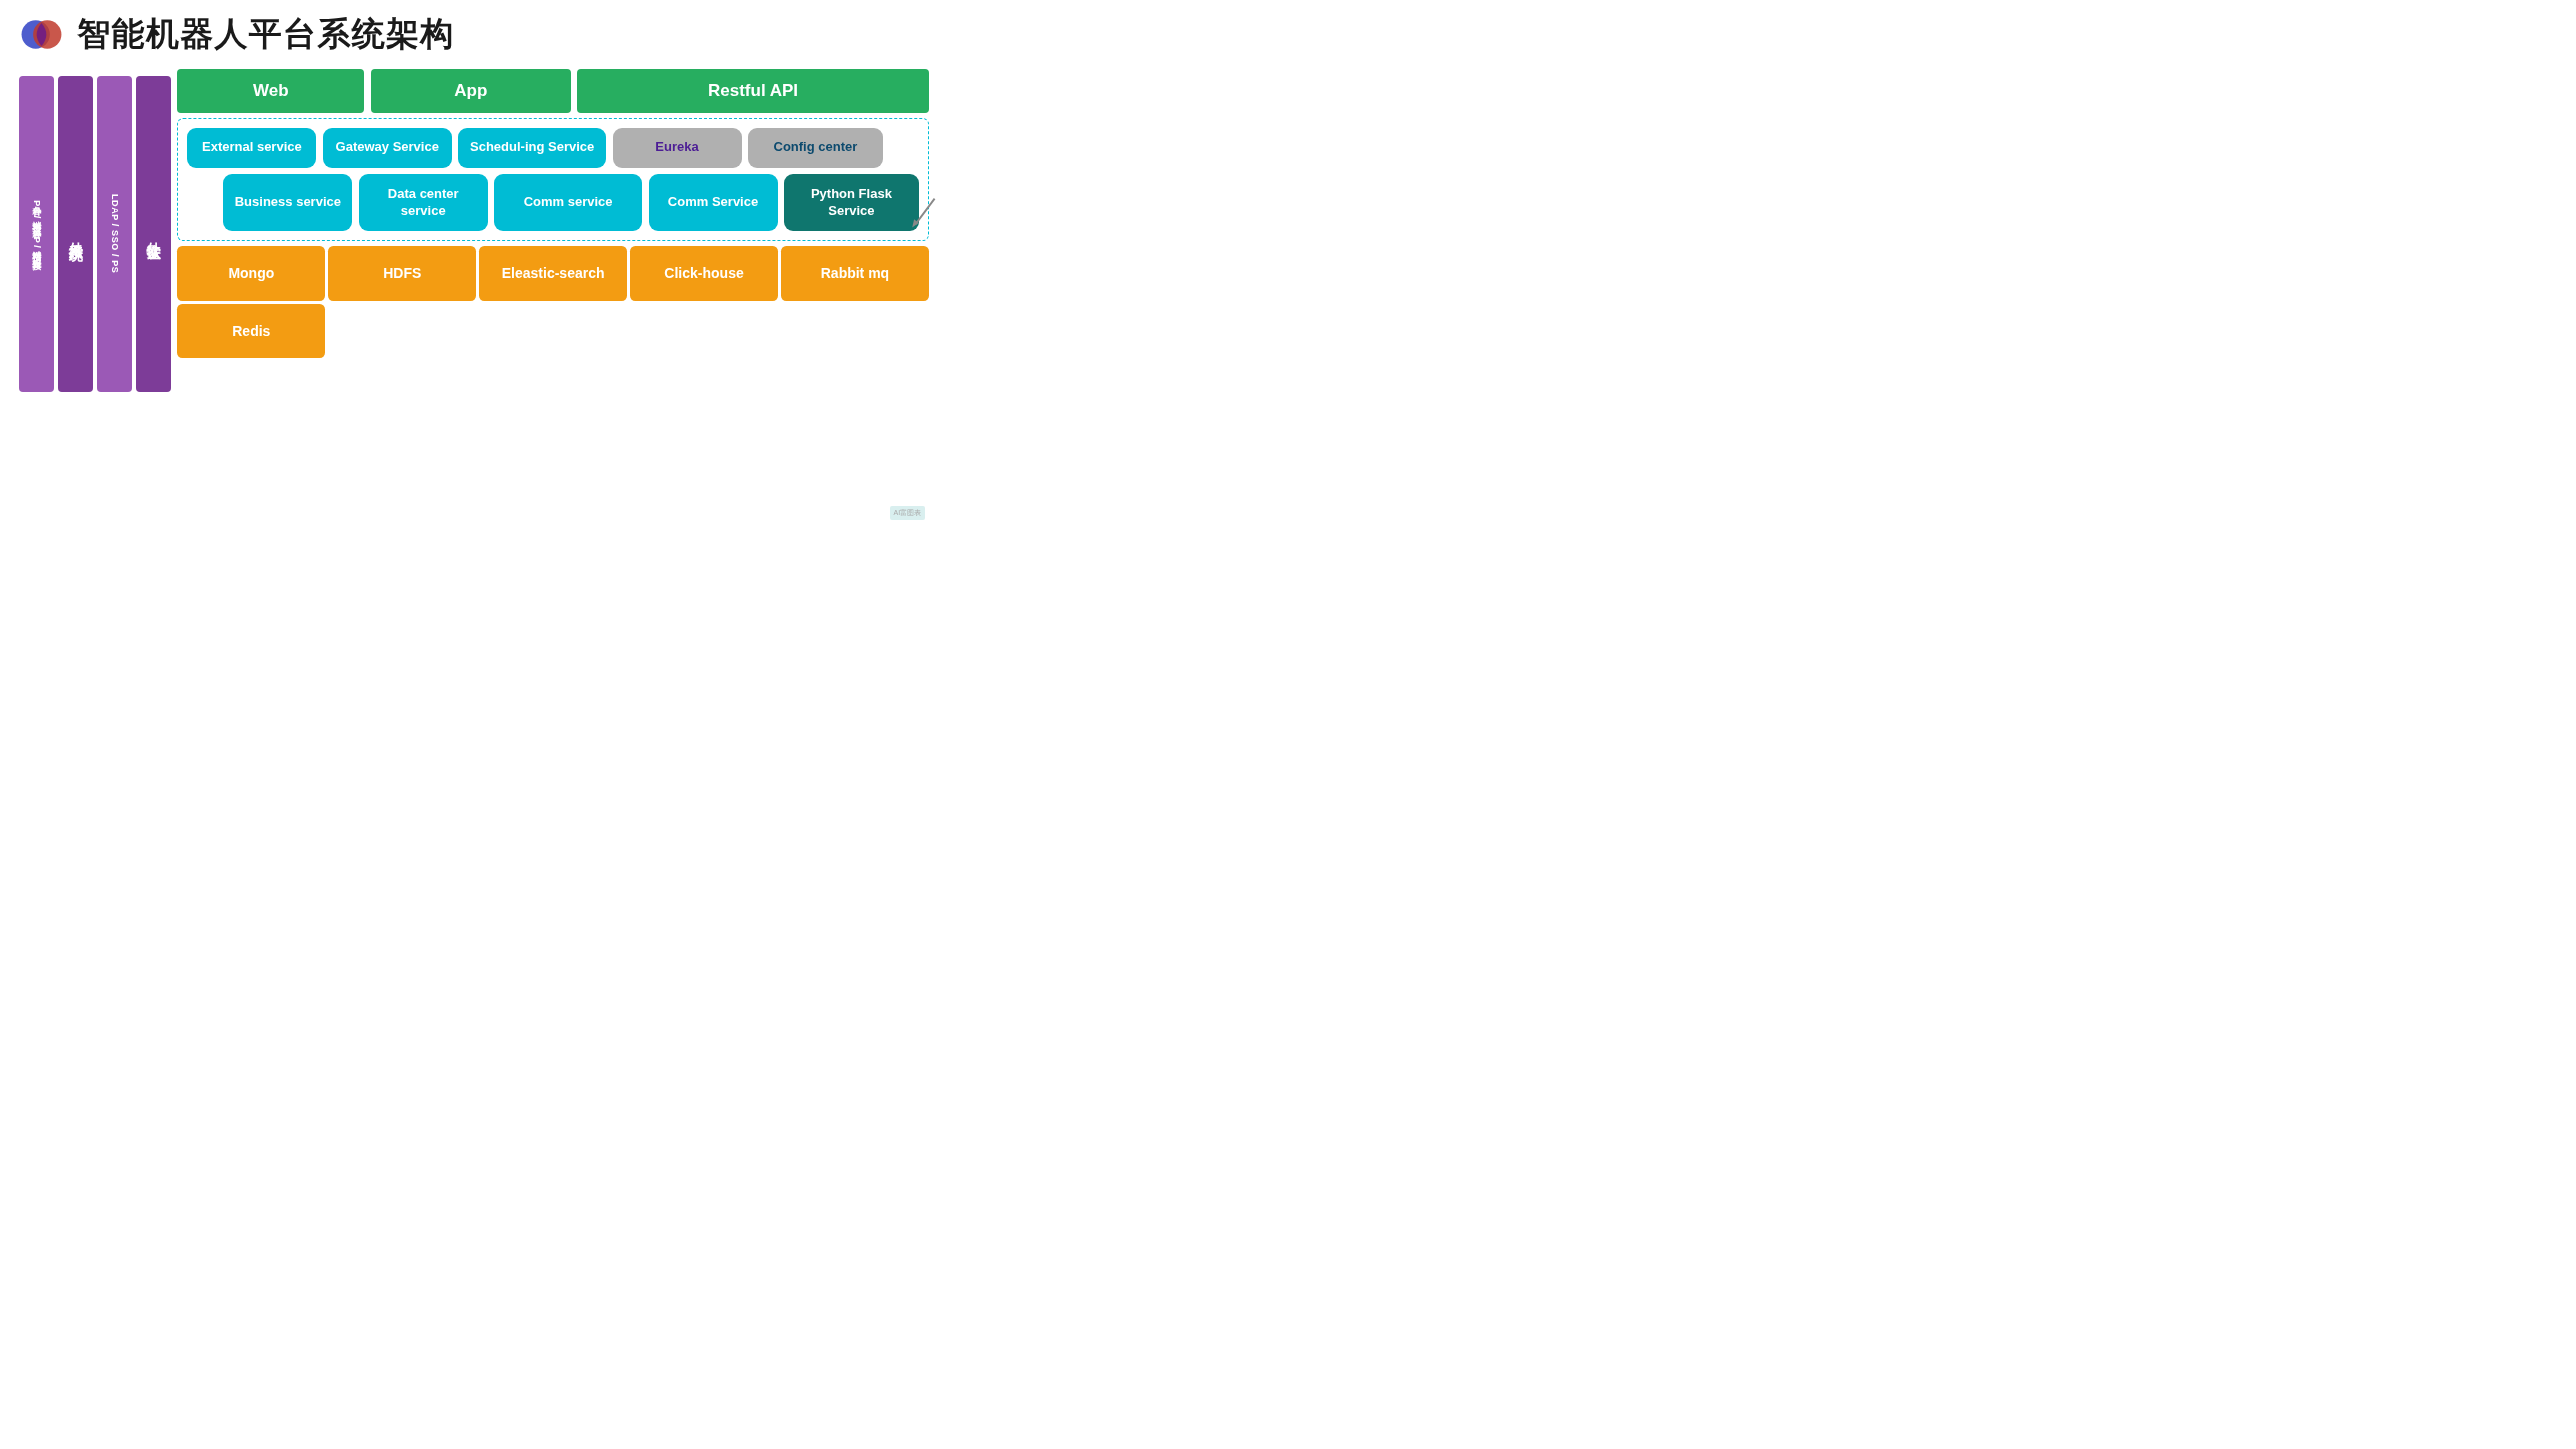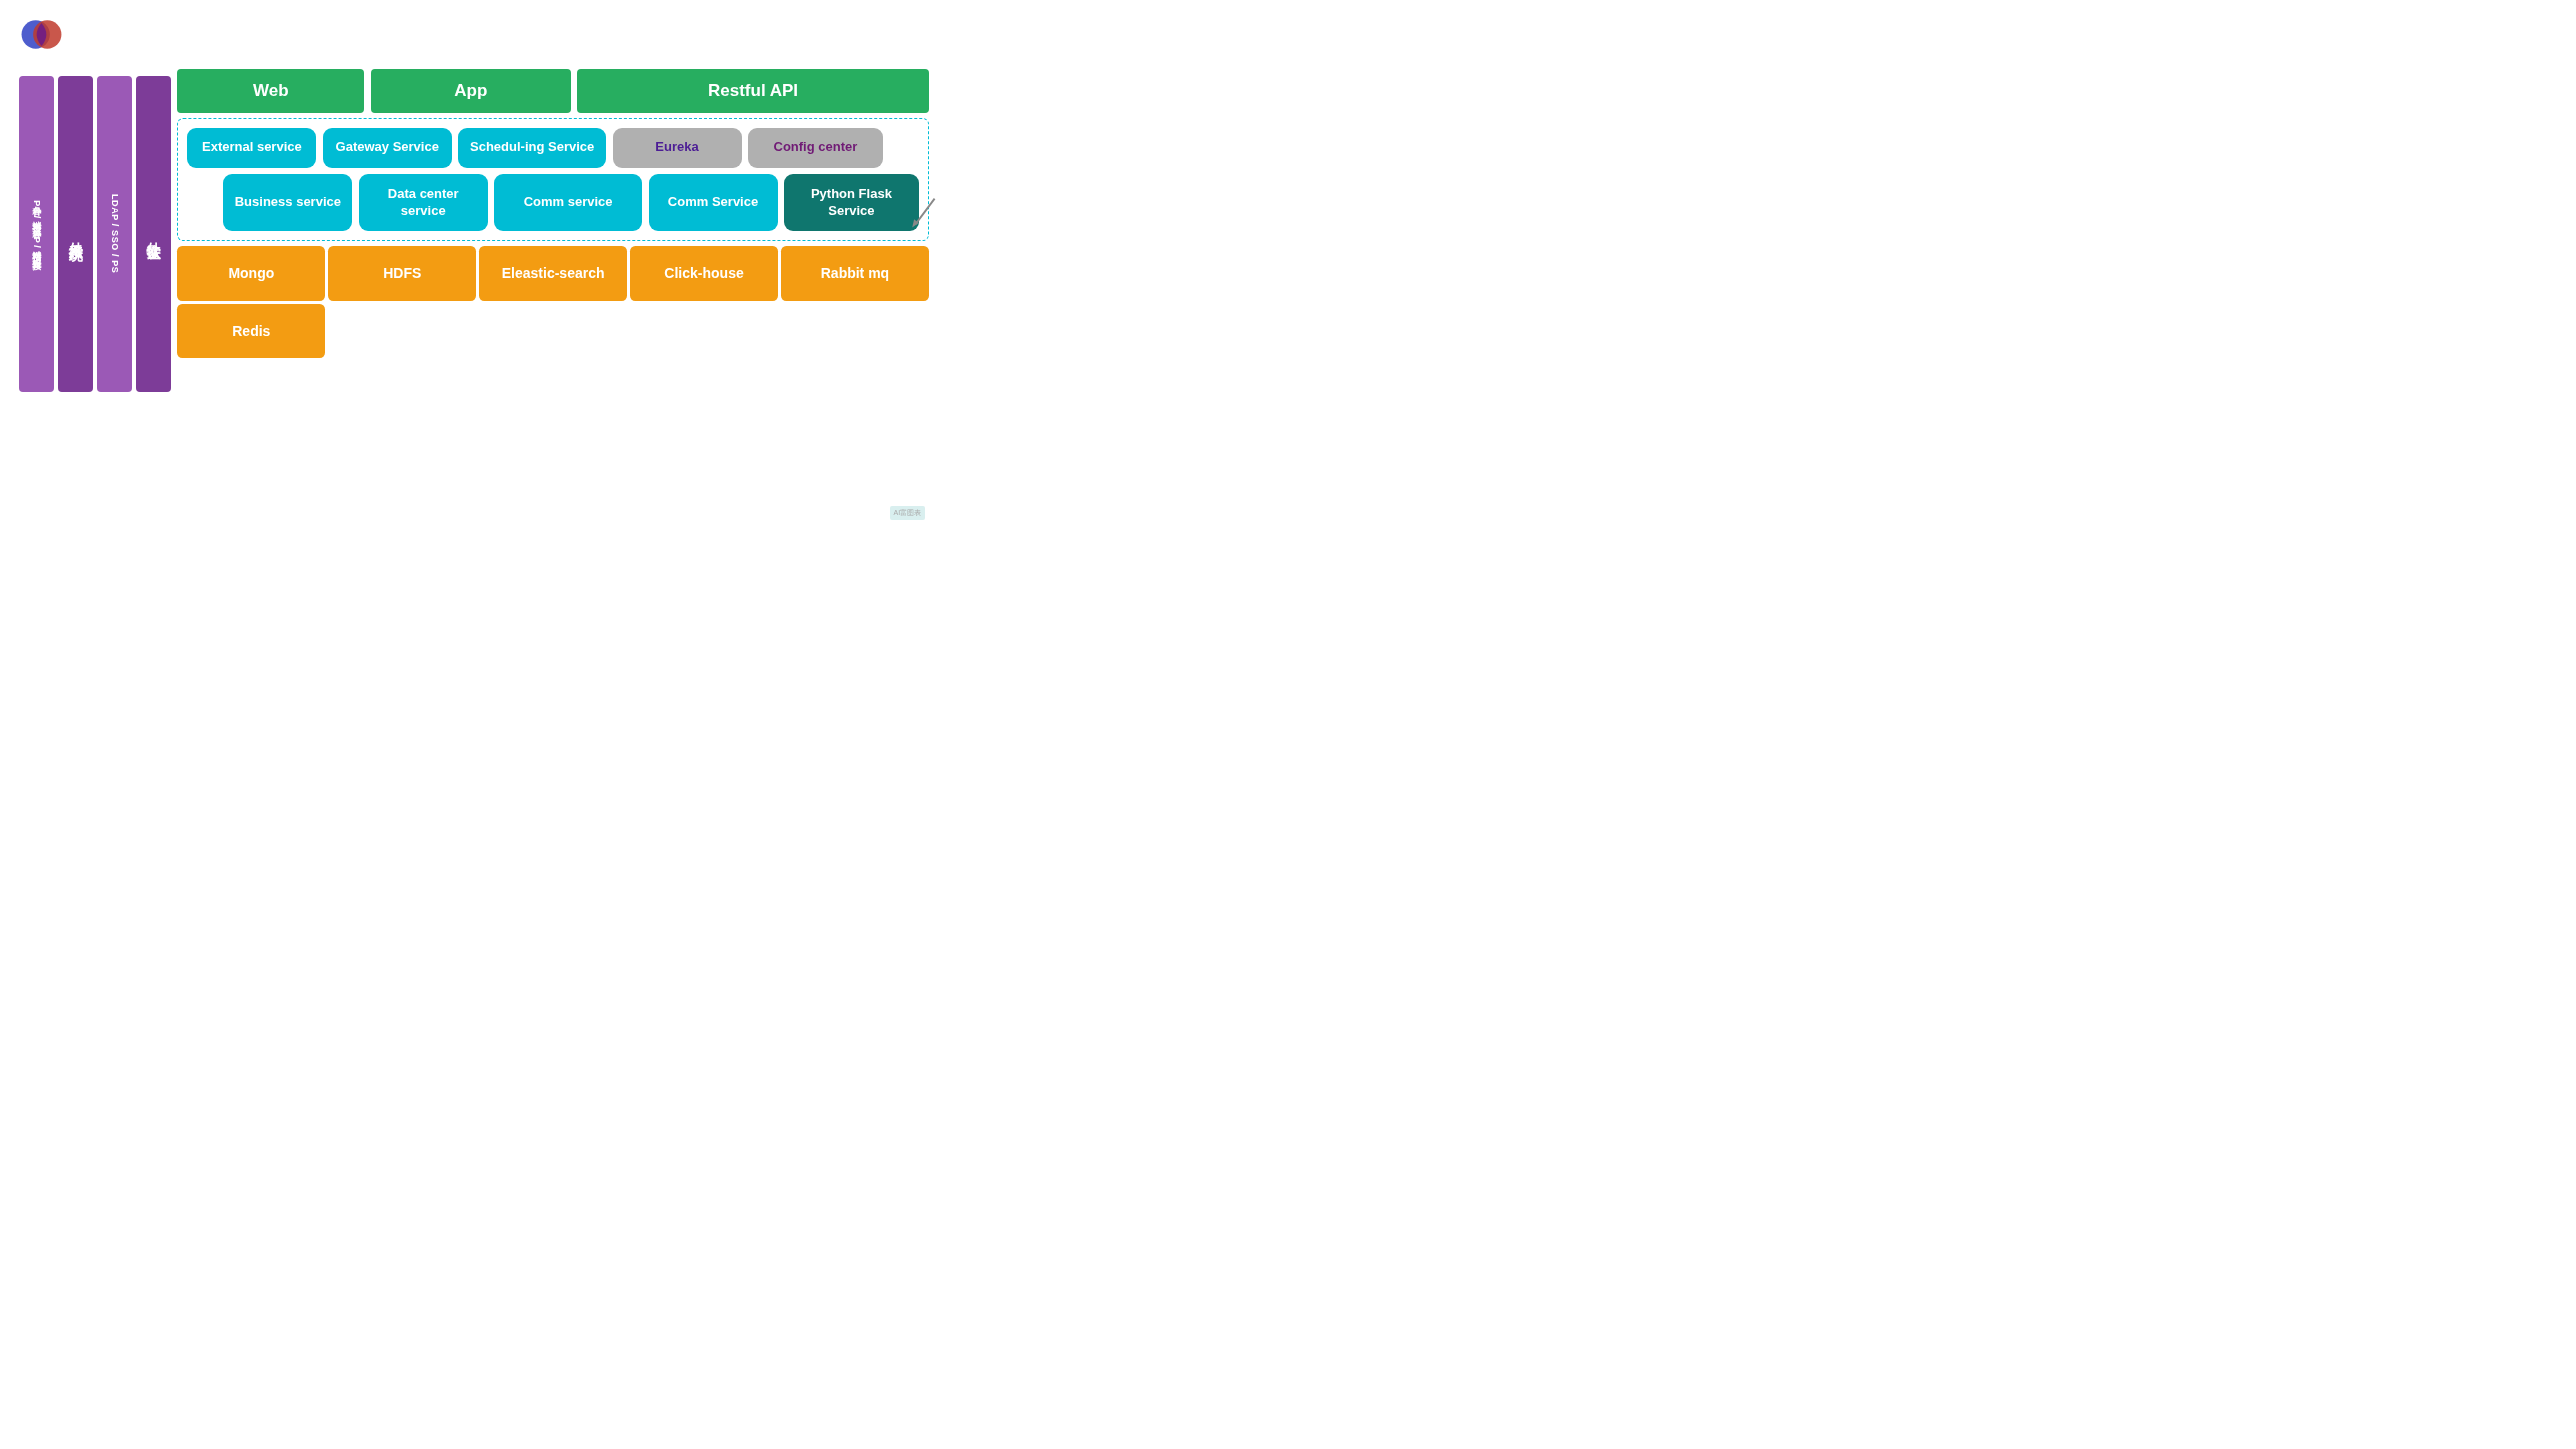--- a/index.html
+++ b/index.html
@@ -209,20 +209,21 @@
 <body>
 
 <div class="header">
   <div class="logo">
     <svg viewBox="0 0 70 70" xmlns="http://www.w3.org/2000/svg">
       <circle cx="26" cy="35" r="22" fill="#3b4bc8" opacity="0.9"></circle>
       <circle cx="44" cy="35" r="22" fill="#c0392b" opacity="0.85"></circle>
       <path d="M35 17 Q50 35 35 53 Q20 35 35 17Z" fill="#6a1a8a" opacity="0.85"></path>
     </svg>
   </div>
+  <div class="title">智能机器人平台系统架构</div>
 </div>
 
 <div class="main-content">
 
   <div class="left-sidebar">
     <div class="vertical-box vertical-box-light" style="font-size:9px; letter-spacing:0.6px; height:316px;">各种PC端对接/ 各种APP端对接/ 报表对接/ ...</div>
     <div class="vertical-box vertical-box-dark" style="font-size:14px; height:316px;">外接系统</div>
     <div class="vertical-box vertical-box-light" style="font-size:9px; letter-spacing:0.6px; height:316px;">LDAP / SSO / PS</div>
     <div class="vertical-box vertical-box-dark" style="font-size:14px; height:316px;">外接认证</div>
   </div>
@@ -235,21 +236,21 @@
       <div class="header-bar">Restful API</div>
     </div>
 
     <div class="services-container">
 
       <div class="services-row" style="display:grid; grid-template-columns: 129px 129px 148px 129px 135px; gap:6.4px;">
         <div class="service-box service-box-cyan">External service</div>
         <div class="service-box service-box-cyan">Gateway Service</div>
         <div class="service-box service-box-cyan">Schedul-ing Service</div>
         <div class="service-box service-box-gray" style="color:#4c1d95;">Eureka</div>
-        <div class="service-box service-box-gray" style="color:#701a75;">Config center</div>
+        <div class="service-box service-box-gray" style="color:#0c4a6e;">Config center</div>
       </div>
 
       <div class="services-row" style="display:grid; grid-template-columns: 129px 129px 148px 129px 135px; gap:6.4px;margin-left:36px;">
         <div class="service-box service-box-cyan">Business service</div>
         <div class="service-box service-box-cyan">Data center service</div>
         <div class="service-box service-box-cyan">Comm service</div>
         <div class="service-box service-box-cyan">Comm Service</div>
         <div class="service-box service-box-dark-blue">Python Flask Service</div>
       </div>
 

